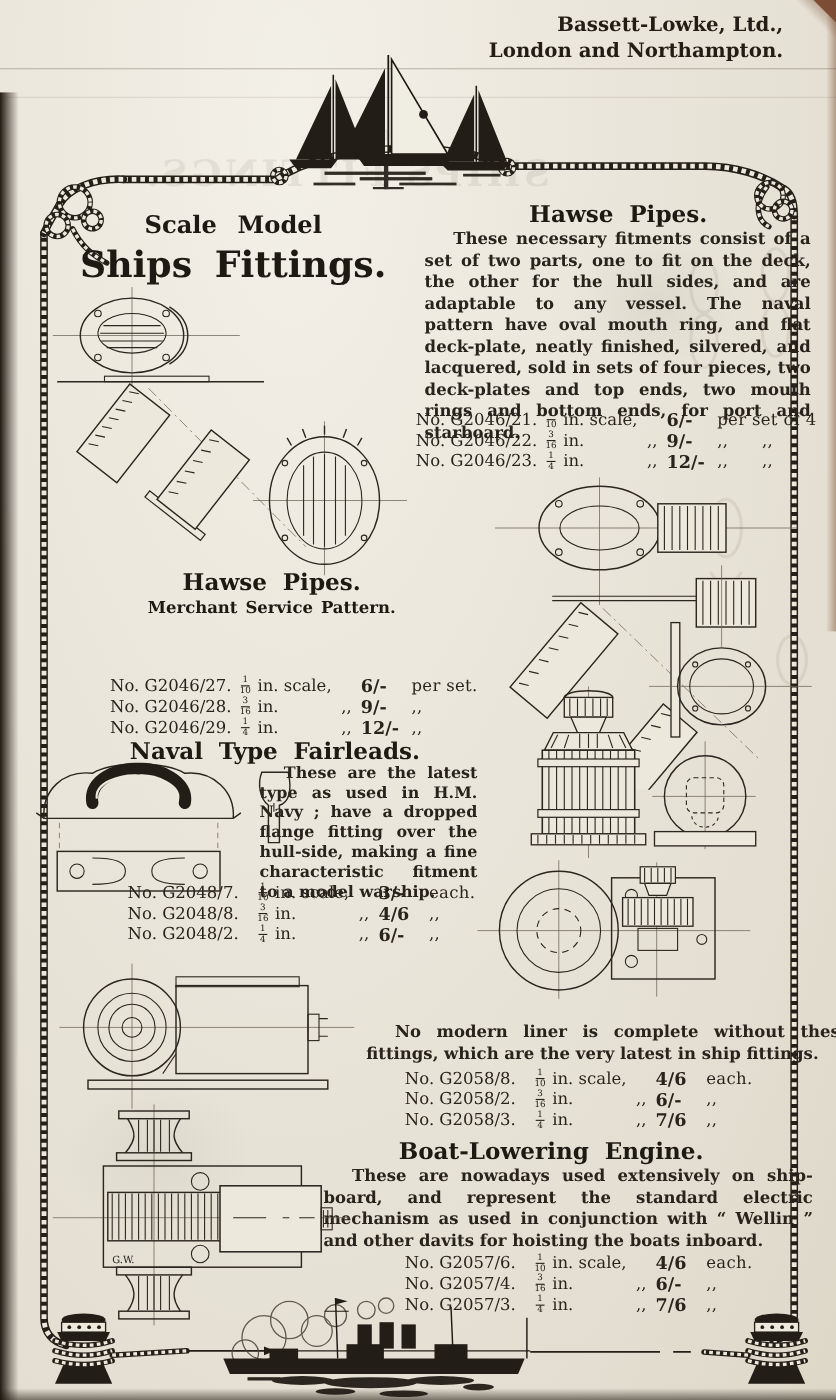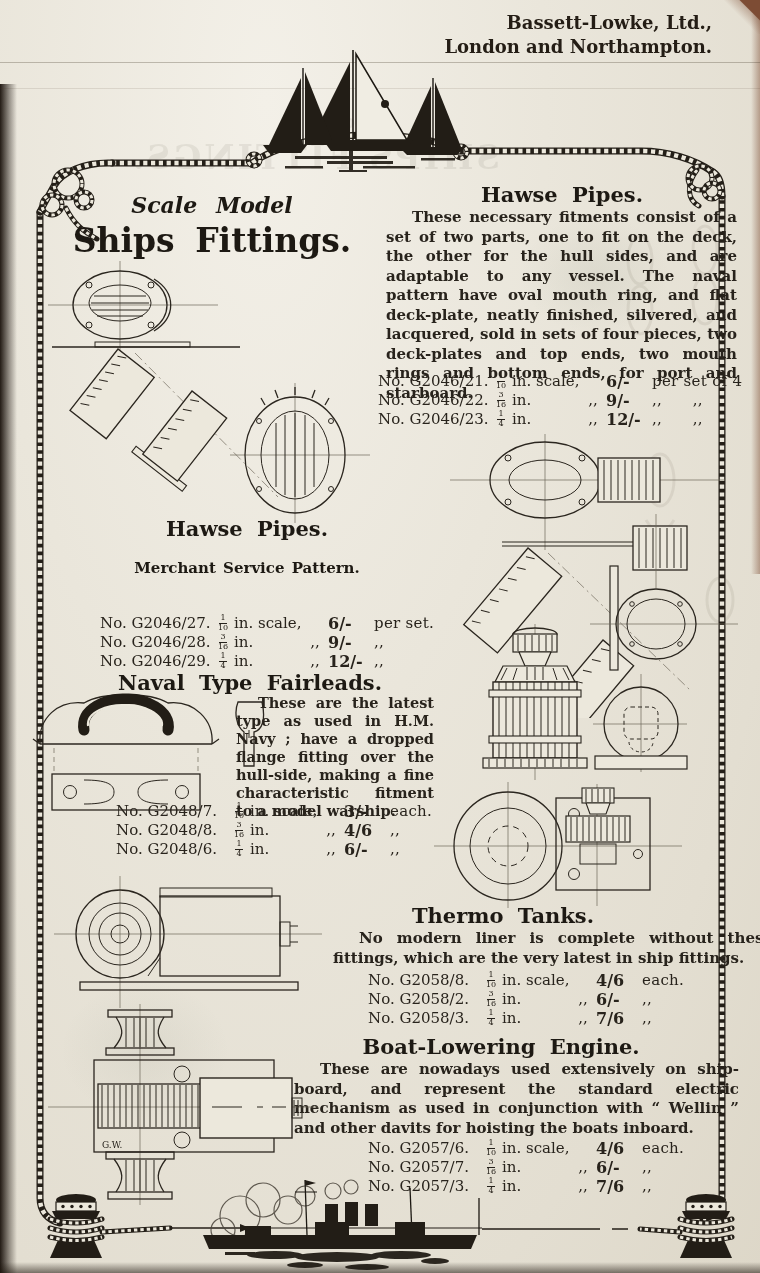--- a/index.html
+++ b/index.html
@@ -35,26 +35,26 @@
   .cl{stroke:#6e675a;stroke-width:.7;fill:none;}
   .dk{fill:#221d16;}
   .paperfill{fill:#ece8dc;}
   .rb{stroke:#241f18;stroke-width:7;fill:none;stroke-linecap:round;}
   .rw{stroke:#ece8dc;stroke-width:4.4;fill:none;stroke-dasharray:4.2 3.6;}
   .rb2{stroke:#241f18;stroke-width:5;fill:none;stroke-linecap:round;}
   .rw2{stroke:#ece8dc;stroke-width:3;fill:none;stroke-dasharray:3.4 3;}
   .smoke{stroke:#49433a;stroke-width:1.2;fill:none;opacity:.85;}
 
   .title{position:absolute;left:38px;top:192px;width:348px;text-align:center;color:#1d1913;}
-  .title .t1{font-size:22px;font-weight:700;word-spacing:11px;font-style:italic;}
+  .title .t1{font-size:22px;font-weight:700;word-spacing:11px;}
   .title .t2{font-size:33px;font-weight:700;word-spacing:9px;margin-top:3px;}
 
   .sec-head{position:absolute;margin:0;font-size:21px;font-weight:700;word-spacing:7px;
     text-align:center;color:#1d1913;}
-  .sub-head{display:block;font-size:15px;font-weight:700;word-spacing:2px;margin-top:18px;}
+  .sub-head{display:block;font-size:15px;font-weight:700;word-spacing:2px;margin-top:2px;}
   .body{position:absolute;margin:0;font-size:15px;line-height:19.5px;text-align:justify;
     text-indent:26px;color:#28231c;font-weight:bold;}
 
   .plist{position:absolute;font-size:15px;color:#28231c;}
   .prow{display:flex;align-items:flex-start;line-height:19px;}
   .c-no{width:112px;}
   .c-frac{width:22px;display:flex;justify-content:center;align-self:center;}
   .frac{display:inline-flex;flex-direction:column;align-items:center;font-size:8px;line-height:1.1;}
   .frac .fn{border-bottom:1px solid #26221c;padding:0 1px;}
   .c-unit{width:68px;}
@@ -335,35 +335,34 @@
             <span class="fn">3</span>
             <span class="fd">16</span>
           </span>
         </span>
       <span class="c-unit">in.</span>
       <span class="c-ditto">,,</span>
       <span class="c-price">4/6</span>
       <span class="c-after">,,</span>
     </div>
     <div class="prow">
-      <span class="c-no">No. G2048/6.</span>
+      <span class="c-no">No. G2048/2.</span>
       <span class="c-frac">
           <span class="frac">
             <span class="fn">1</span>
             <span class="fd">4</span>
           </span>
         </span>
       <span class="c-unit">in.</span>
       <span class="c-ditto">,,</span>
       <span class="c-price">6/-</span>
       <span class="c-after">,,</span>
     </div>
   </div>
 
-  <h2 class="sec-head" style="left:297px;top:903px;width:412px;">Thermo Tanks.</h2>
   <p class="body" style="left:297px;top:929px;width:440px;margin-left:36px;">No modern liner is complete without these fittings, which are the very latest in ship fittings.</p>
 
   <div class="plist" style="left:368px;top:971px;">
     <div class="prow">
       <span class="c-no">No. G2058/8.</span>
       <span class="c-frac">
           <span class="frac">
             <span class="fn">1</span>
             <span class="fd">10</span>
           </span>
@@ -412,21 +411,21 @@
             <span class="fn">1</span>
             <span class="fd">10</span>
           </span>
         </span>
       <span class="c-unit">in. scale,</span>
       <span class="c-ditto"></span>
       <span class="c-price">4/6</span>
       <span class="c-after">each.</span>
     </div>
     <div class="prow">
-      <span class="c-no">No. G2057/7.</span>
+      <span class="c-no">No. G2057/4.</span>
       <span class="c-frac">
           <span class="frac">
             <span class="fn">3</span>
             <span class="fd">16</span>
           </span>
         </span>
       <span class="c-unit">in.</span>
       <span class="c-ditto">,,</span>
       <span class="c-price">6/-</span>
       <span class="c-after">,,</span>

